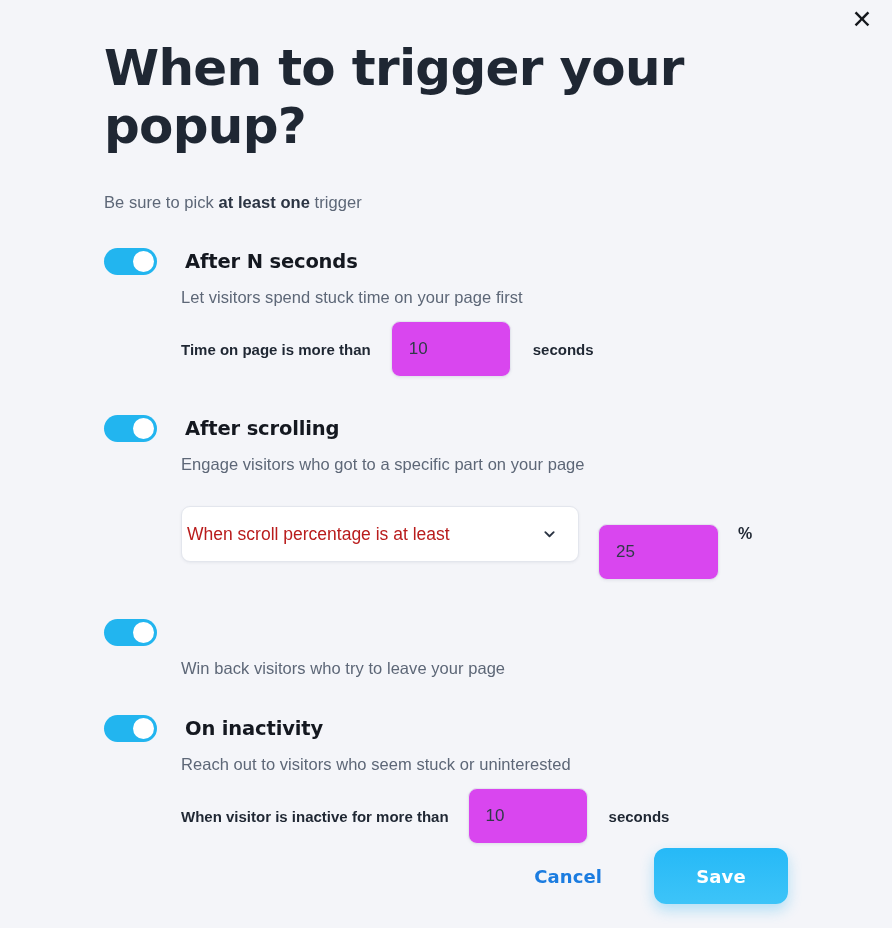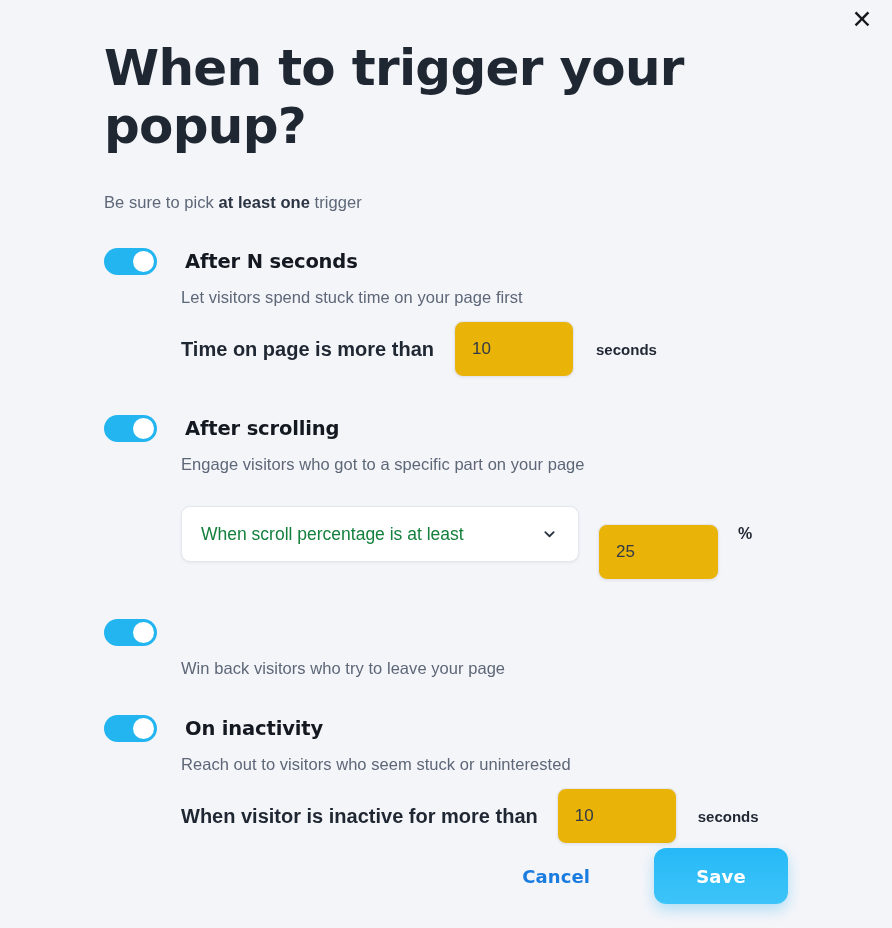--- a/index.html
+++ b/index.html
@@ -118,32 +118,32 @@
   }
 
   .trigger-controls {
     margin-left: 77px;
     margin-top: 14px;
     display: flex;
     align-items: center;
   }
 
   .ctrl-label {
-    font-size: 20px;
+    font-size: 15px;
     font-weight: 700;
     color: #1f2733;
     white-space: nowrap;
   }
 
   
   .num-input {
     height: 56px;
     border-radius: 9px;
     border: 1px solid #e3e6ed;
-    background: #eab308;
+    background: #d946ef;
     box-shadow: 0 1px 3px rgba(38,50,80,0.07);
     font-family: "Liberation Sans", sans-serif;
     font-size: 17px;
     color: #303a48;
     padding: 0 17px;
     outline: none;
   }
 
   .select-wrap {
     position: relative;
@@ -151,22 +151,22 @@
     border-radius: 9px;
     border: 1px solid #e3e6ed;
     background: #ffffff;
     box-shadow: 0 1px 3px rgba(38,50,80,0.07);
     display: flex;
     align-items: center;
     cursor: pointer;
   }
   .select-wrap .sel-text {
     font-size: 17.5px;
-    color: #15803d;
-    padding-left: 19px;
+    color: #b91c1c;
+    padding-left: 5px;
     white-space: nowrap;
   }
   .select-wrap .chev {
     position: absolute;
     right: 22px;
     top: 50%;
     transform: translateY(-50%);
     width: 13px;
     height: 13px;
     display: block;
@@ -179,21 +179,21 @@
     white-space: nowrap;
   }
 
   
   .footer {
     position: absolute;
     right: 104px;
     bottom: 24px;
     display: flex;
     align-items: center;
-    gap: 12px;
+    gap: 0;
   }
 
   .cancel-btn {
     background: none;
     border: none;
     cursor: pointer;
     font-family: "DejaVu Sans", sans-serif;
     font-size: 18px;
     font-weight: 700;
     color: #1b7ce0;

